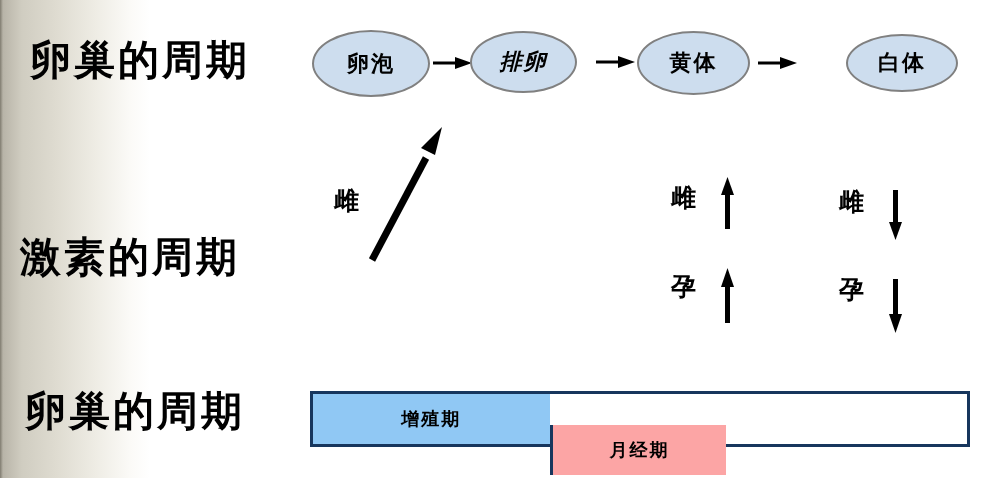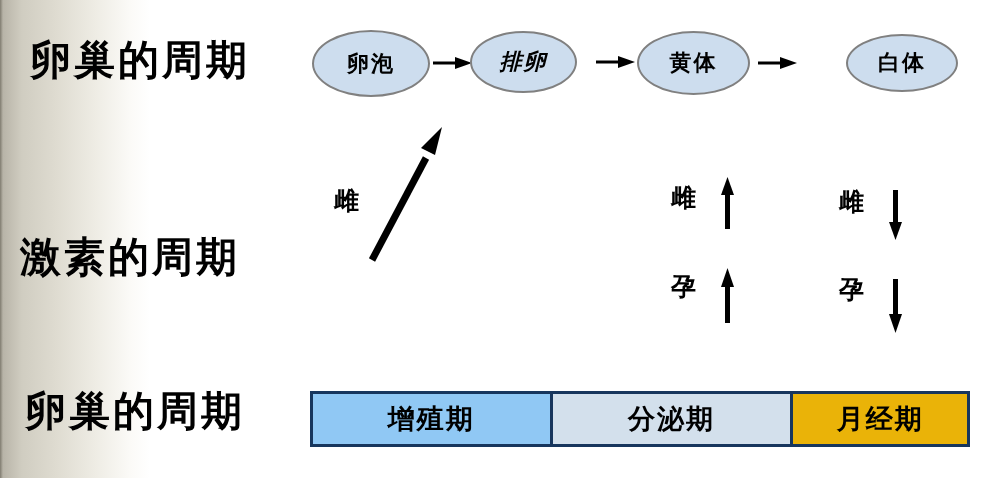--- a/index.html
+++ b/index.html
@@ -62,21 +62,21 @@
     display: flex;
   }
   .phase-seg {
     height: 100%;
     box-sizing: border-box;
     display: flex; align-items: center; justify-content: center;
   }
   .phase-seg + .phase-seg { border-left: 3px solid #17365d; }
   .phase-seg span {
     color: #000000;
-    font-size: 27px;
+    font-size: 18px;
     font-weight: bold;
     font-family: Liberation Sans, sans-serif;
     letter-spacing: 2px;
     line-height: 1;
   }
   .seg-1 { width: 36.2%; }
   .seg-2 { width: 36.8%; }
   .seg-3 { width: 27.0%; }
 </style>
 </head>
@@ -151,21 +151,18 @@
     <rect x="6" y="0" width="5" height="38" fill="#000"></rect>
     <polygon points="8.5,54 2,35 15,35" fill="#000"></polygon>
   </svg>
 
   <div class="row-title" style="left:25px; top:391px;">卵巢的周期</div>
 
   <div class="phase-bar">
     <div class="phase-seg seg-1" style="background-color: rgb(144, 200, 244);">
       <span>增殖期</span>
     </div>
-    <div class="phase-seg seg-2" style="background-color: rgb(211, 224, 236);">
-      <span>分泌期</span>
-    </div>
-    <div class="phase-seg seg-3" style="background-color: #eab308;">
+    <div class="phase-seg seg-3" style="background-color: #fca5a5; margin-top: 31px;">
       <span>月经期</span>
     </div>
   </div>
 
 </div>
 
 </body></html>

